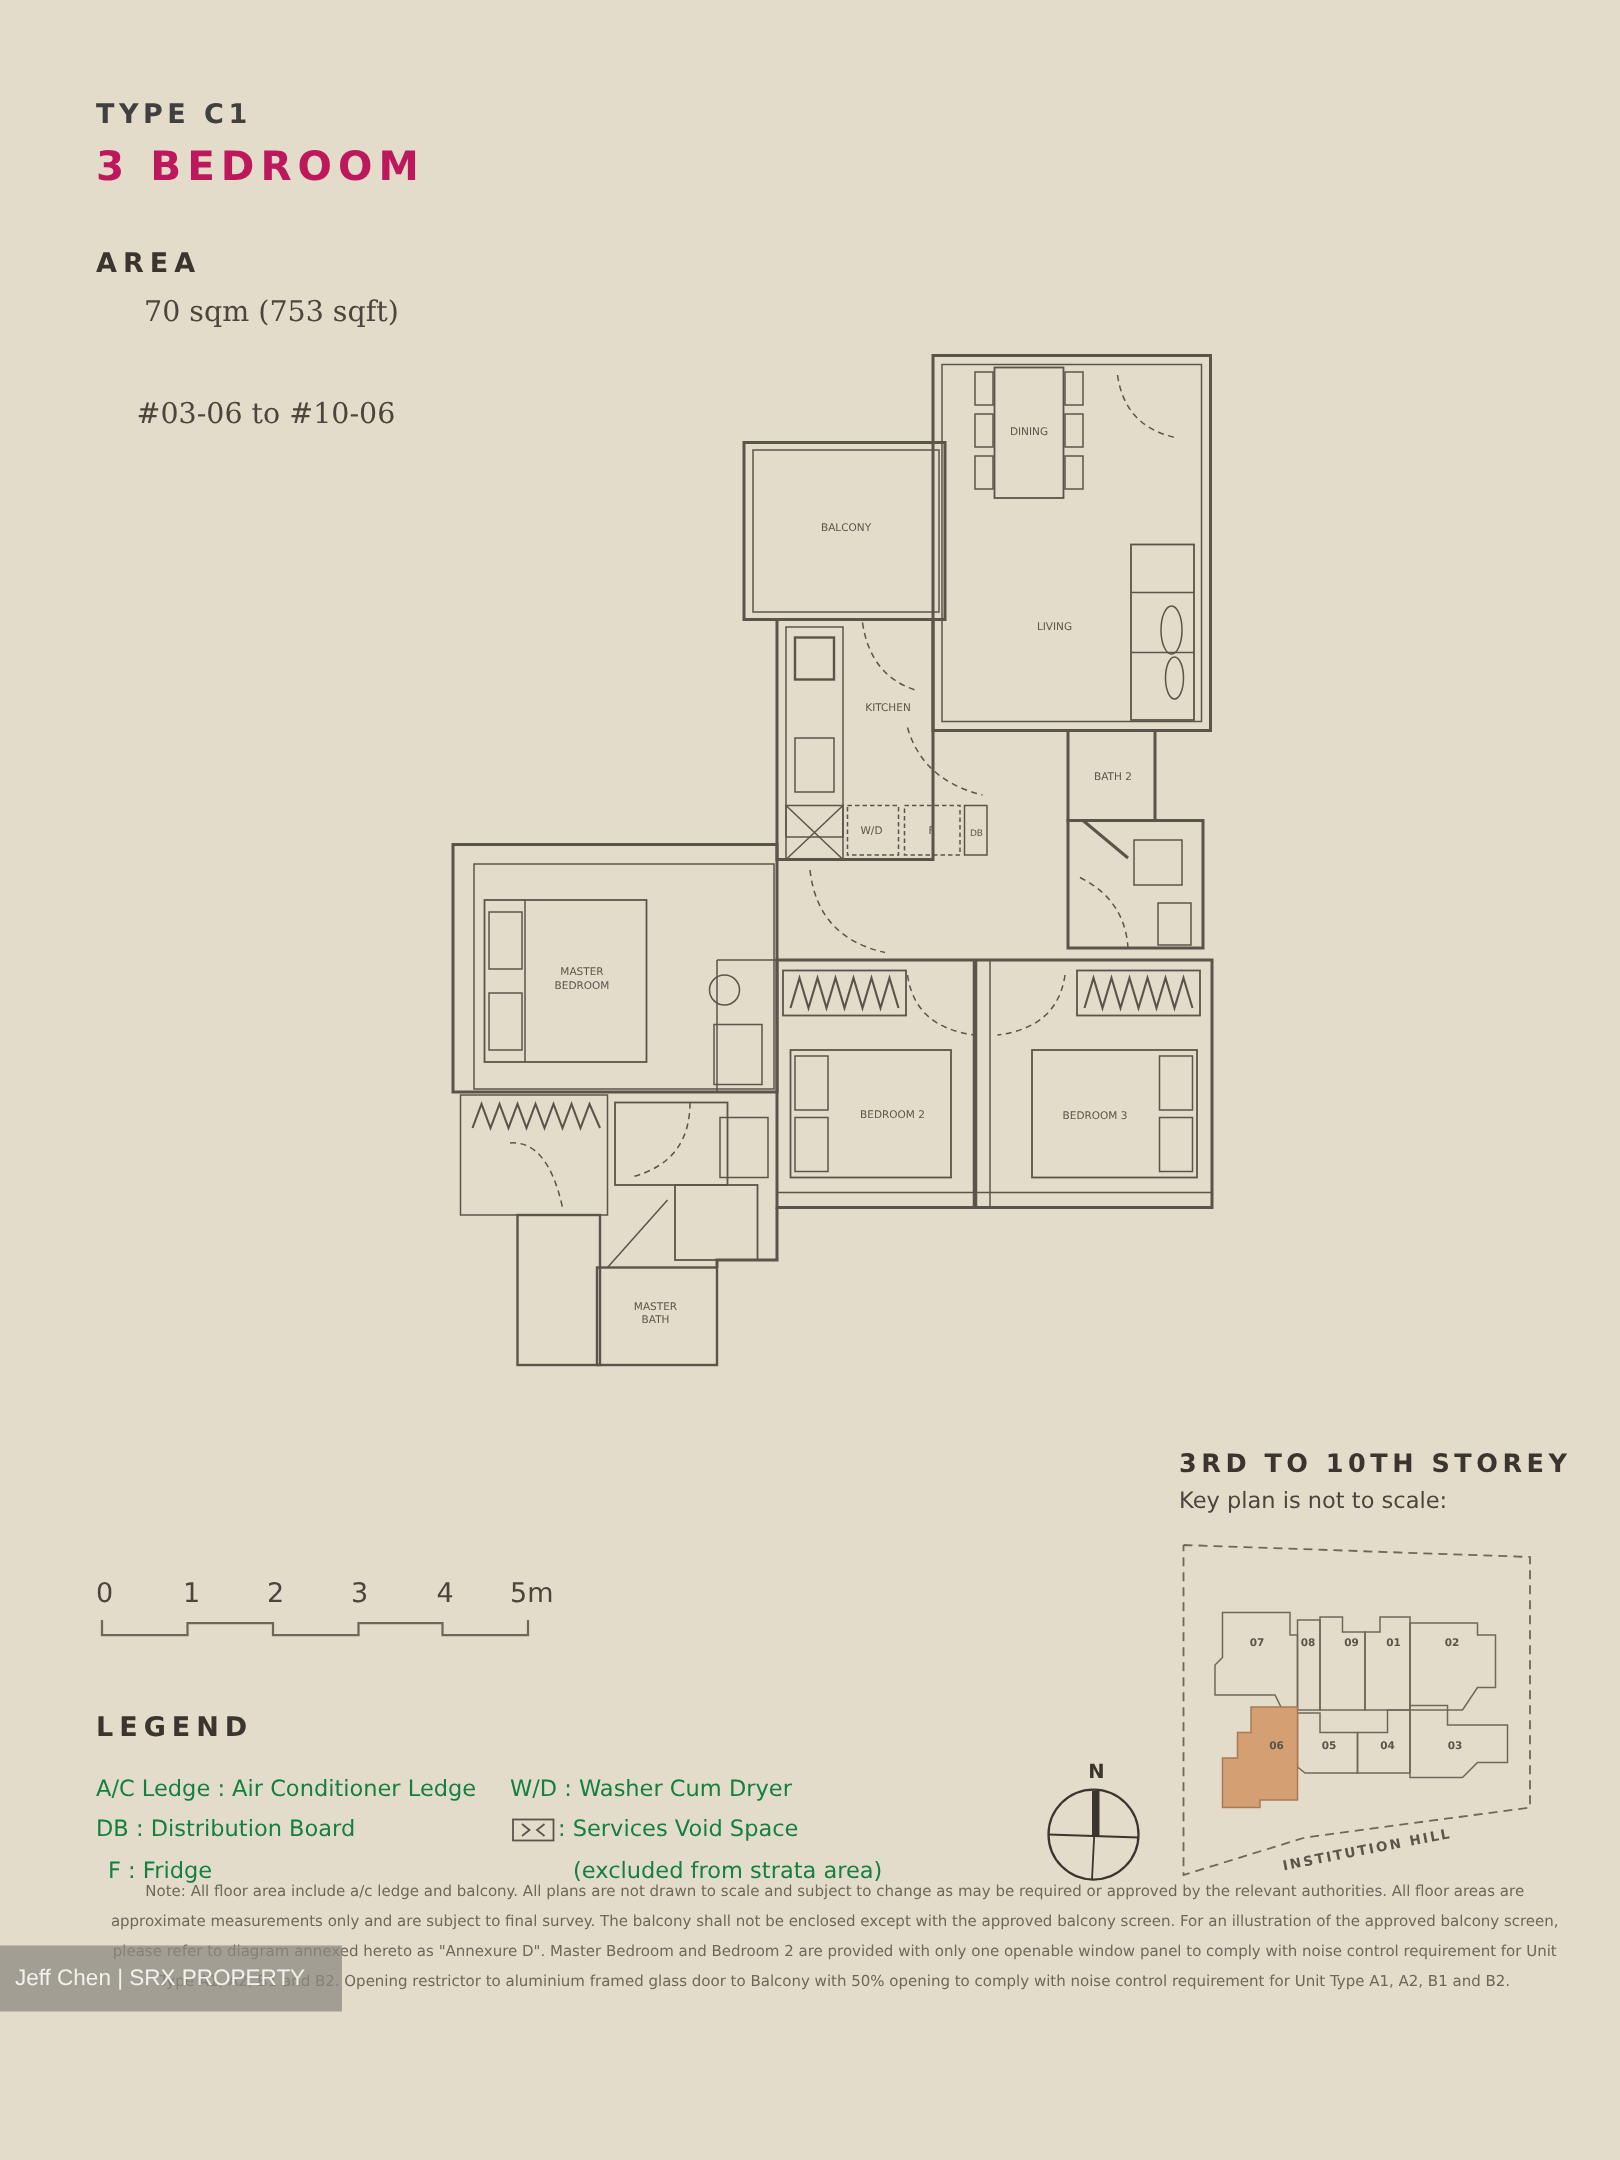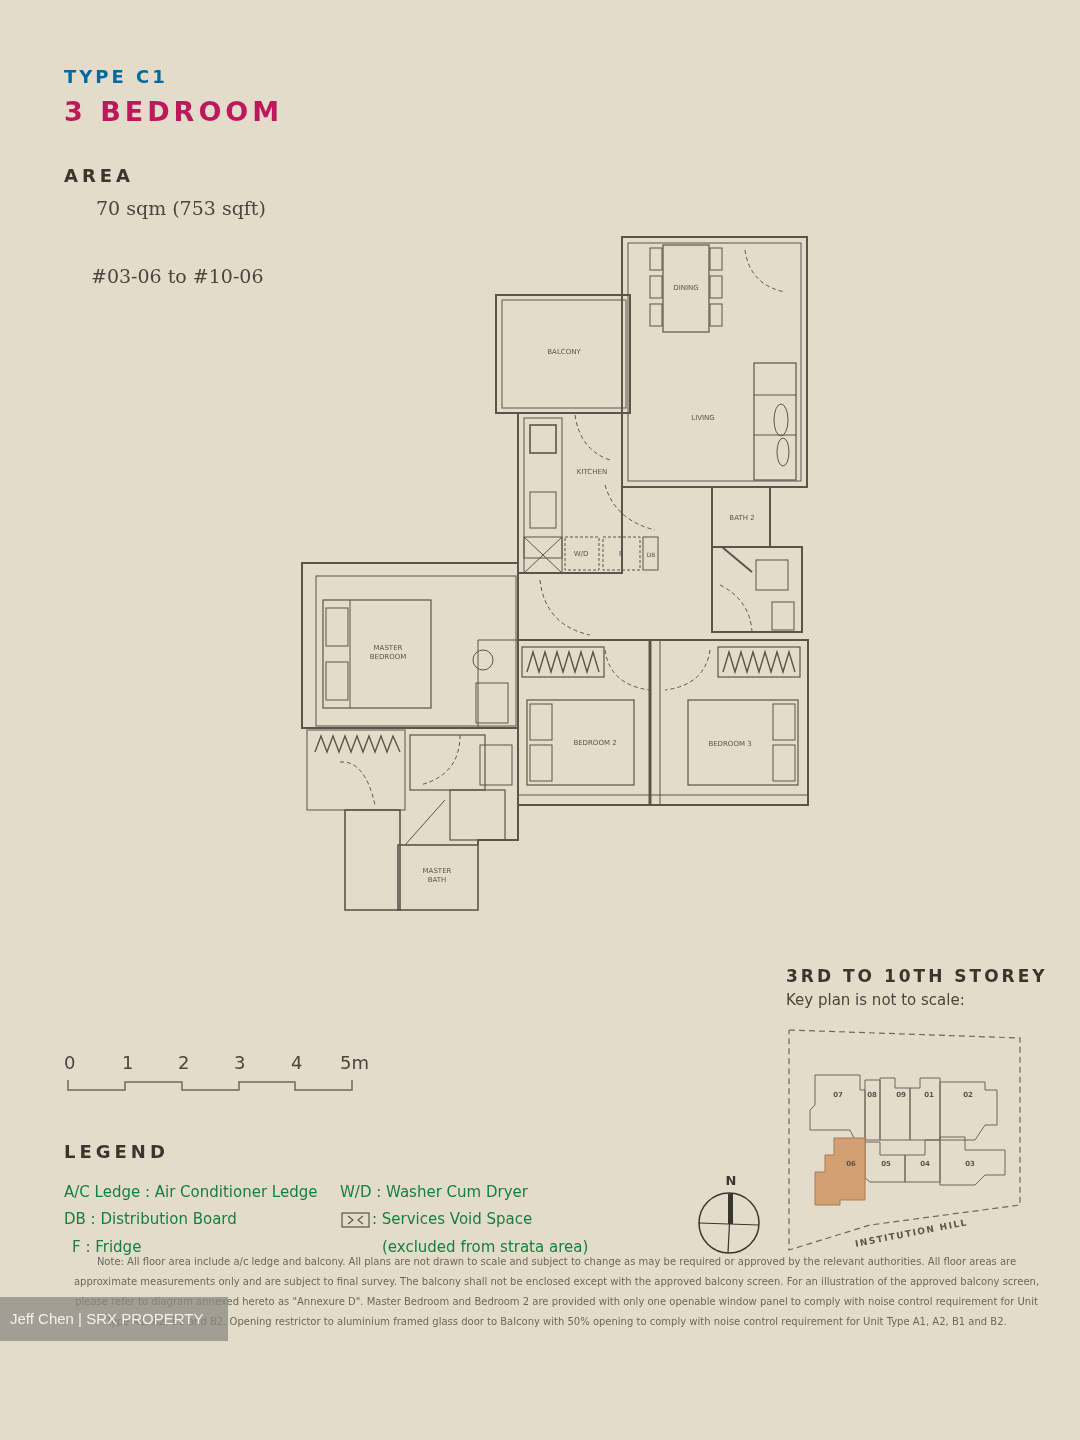--- a/index.html
+++ b/index.html
@@ -1,18 +1,18 @@
 <!DOCTYPE html>
 <html><head>
 <meta charset="utf-8">
 <style>
   html,body{margin:0;padding:0;}
   body{width:1080px;height:1440px;background:#e4dccb;position:relative;overflow:hidden;font-family:"DejaVu Sans","Liberation Sans",sans-serif;color:#3a362f;}
   .abs{position:absolute;}
-  .type{left:64px;top:66px;font-size:18px;font-weight:bold;letter-spacing:3px;color:#0369a1;}
+  .type{left:64px;top:66px;font-size:18px;font-weight:bold;letter-spacing:3px;color:#404040;}
   .title{left:64px;top:96px;font-size:27px;font-weight:bold;letter-spacing:4px;color:#be185d;}
   .area-h{left:64px;top:165px;font-size:18px;font-weight:bold;letter-spacing:4px;}
   .area-v{left:51px;top:197px;font-family:"DejaVu Serif","Liberation Serif",serif;font-size:19px;color:#4a453d;margin-left:45px;}
   .units{left:64px;top:265px;font-family:"DejaVu Serif","Liberation Serif",serif;font-size:19px;color:#4a453d;margin-left:27px;}
   .plan{left:290px;top:230px;}
   .scale{left:62px;top:1052px;width:320px;height:45px;}
   .scale span{position:absolute;top:0;font-size:18px;color:#4a453d;}
   .legend-h{left:64px;top:1141px;font-size:18px;font-weight:bold;letter-spacing:4px;}
   .lg{font-size:15px;color:#15803d;}
   .storey{left:786px;top:966px;font-size:17px;font-weight:bold;letter-spacing:3px;}

